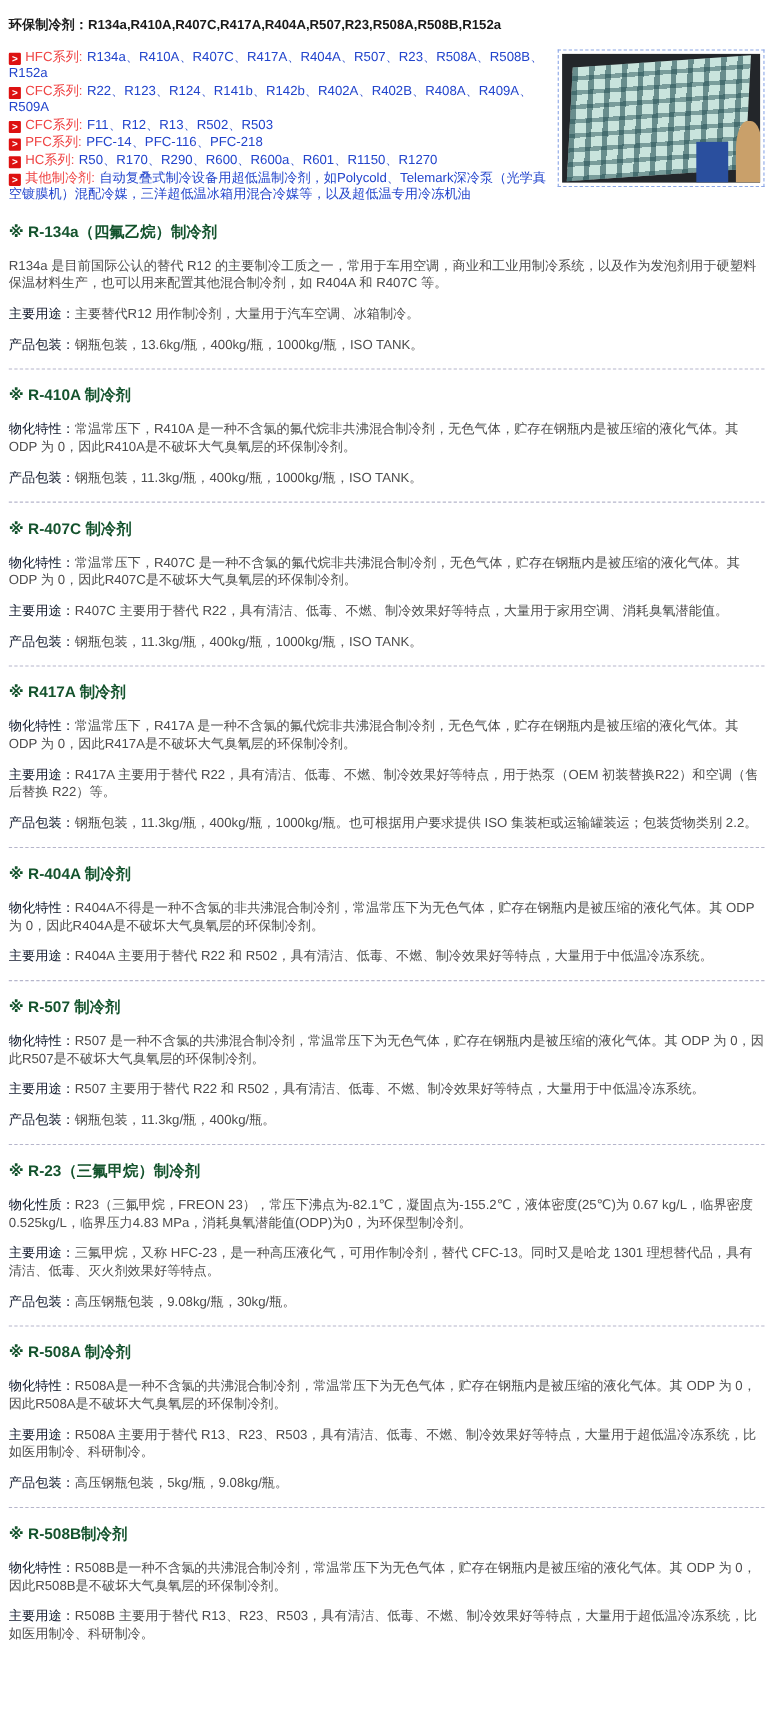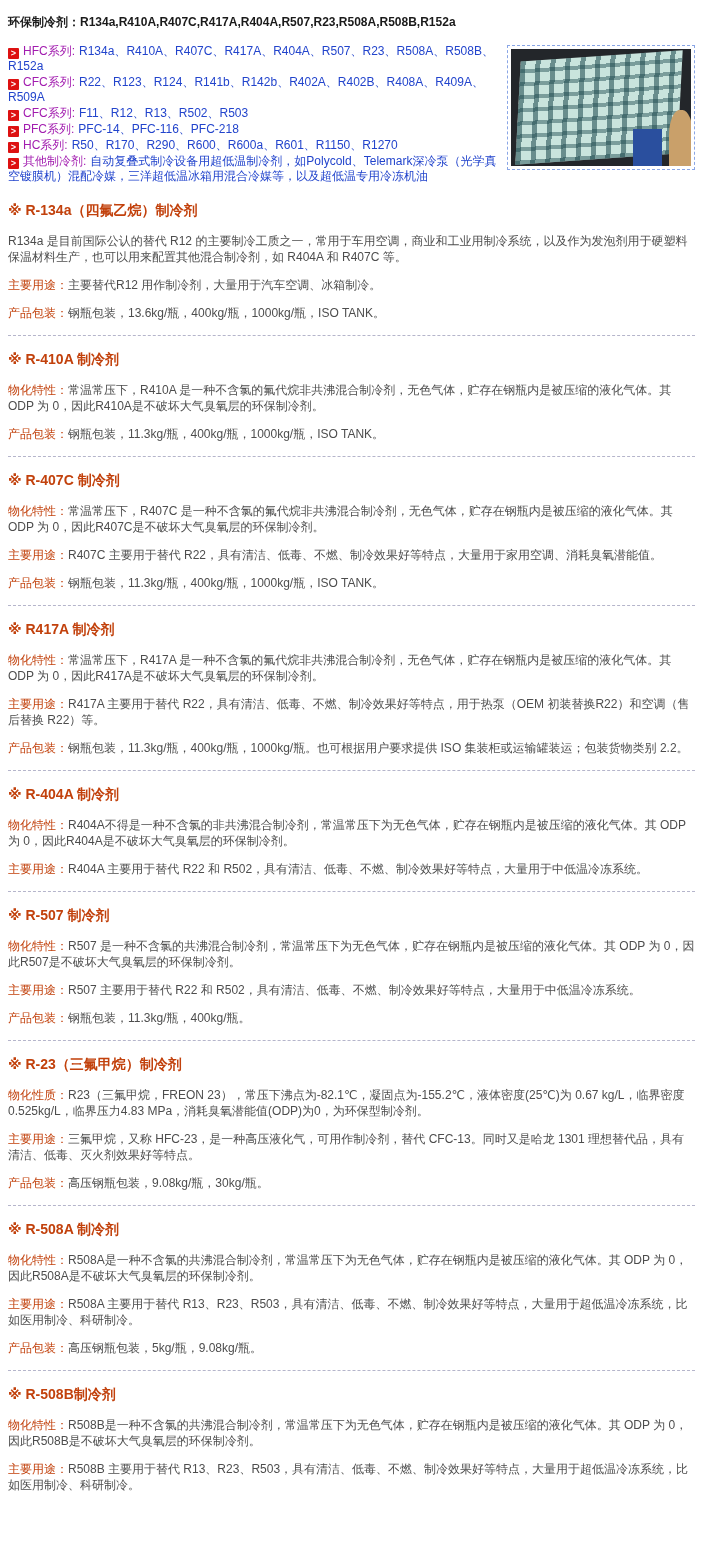--- a/index.html
+++ b/index.html
@@ -20,45 +20,45 @@
     letter-spacing:0;
   }
   .top-area { display:flex; align-items:flex-start; }
   .series-col { flex:1 1 auto; min-width:0; padding-right:10px; }
   .series-row { color:#2244cc; margin:0 0 1px 0; line-height:15px; font-size:12px; }
   .bullet {
     display:inline-block; width:11px; height:11px; background:#dd1111;
     color:#ffffff; font-weight:bold; font-size:9px; line-height:11px;
     text-align:center; margin-right:4px; vertical-align:-1px; border-radius:1px;
   }
-  .series-label { color:#a21caf; margin-right:4px; }
+  .series-label { color:#ef4444; margin-right:4px; }
   .series-links, .series-links a, .series-text { color:#2244cc; text-decoration:none; }
   .series-links a { cursor:pointer; }
   .photo-frame {
     flex:0 0 auto; width:188px; height:125px;
     border:1px dashed #8aa6e6; background:#ffffff; padding:3px; margin-top:1px;
   }
   .photo { width:100%; height:100%; position:relative; background:#23262a; overflow:hidden; }
   .cyl-stack {
     position:absolute; left:4%; top:6%; width:90%; height:88%;
     background-color:#c9e4dd;
     background-image:
       repeating-linear-gradient(90deg, rgba(25,70,75,.55) 0 5px, rgba(0,0,0,0) 5px 15px),
       repeating-linear-gradient(0deg, rgba(25,70,75,.45) 0 4px, rgba(0,0,0,0) 4px 13px);
     transform:skewY(-4deg) skewX(-3deg);
   }
   .cyl-blue { position:absolute; right:16%; bottom:0; width:16%; height:32%; background:#2a4f9e; }
   .cyl-person { position:absolute; right:-1%; bottom:0; width:13%; height:48%; background:#c9a06a; border-radius:45% 45% 0 0; }
   .sections { margin-top:16px; }
   .sec-heading {
-    font-size:14px; font-weight:bold; color:#c2410c;
+    font-size:14px; font-weight:bold; color:#14532d;
     margin:14px 0 14px 0; line-height:18px;
   }
   .para { margin:0 0 12px 0; color:#4d4d4d; }
-  .para b, .para .plabel { font-weight:normal; color:#c2410c; }
+  .para b, .para .plabel { font-weight:normal; color:#0f172a; }
   .divider {
     border-top:1px dashed #b5b5cb; height:0; margin:14px 0 6px 0;
   }
 </style>
 </head>
 <body>
 
 <h1 class="page-title">环保制冷剂：R134a,R410A,R407C,R417A,R404A,R507,R23,R508A,R508B,R152a</h1>
 
 <div class="top-area">

